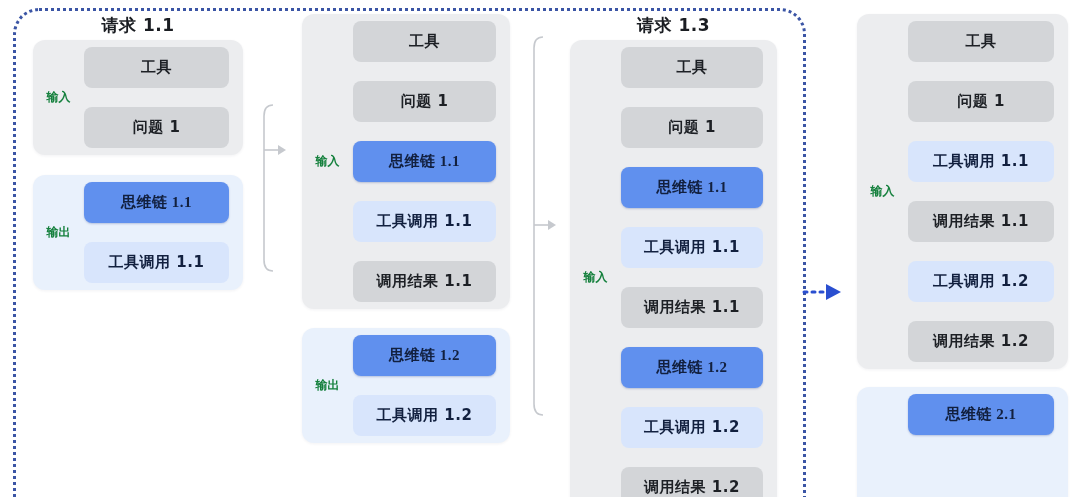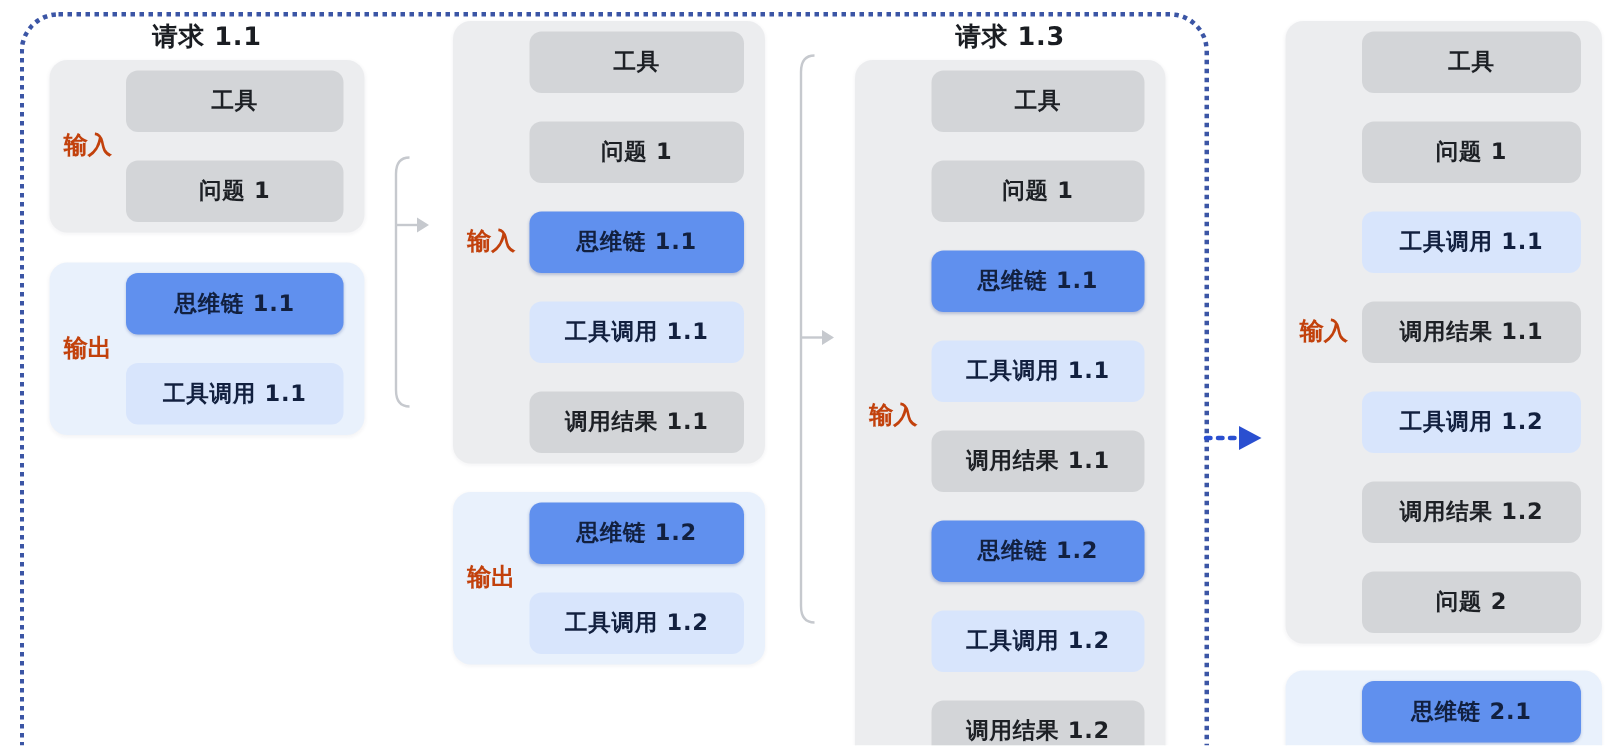--- a/index.html
+++ b/index.html
@@ -32,33 +32,33 @@
   }
   .panel{
     display:flex;border-radius:12px;
     box-shadow:0 1px 3px rgba(30,40,70,.06);
   }
   .panel-input{background:var(--panel-input);}
   .panel-output{background:var(--panel-output);}
   .panel-clipped{height:180px;}
   .gutter{
     width:51px;display:flex;align-items:center;justify-content:center;
-    font-size:16px;font-weight:700;color:#c2410c;flex:none;
+    font-size:12px;font-weight:700;color:#15803d;flex:none;
   }
   .boxes{
     flex:1;display:flex;flex-direction:column;gap:19px;
     padding:7px 14px 7px 0;
   }
   .box{
     height:41px;border-radius:8px;flex:none;
     display:flex;align-items:center;justify-content:center;
     font-size:15px;font-weight:700;letter-spacing:.5px;
   }
   .box-gray{background:var(--gray-box);color:var(--dark-text);}
-  .box-blue{background:var(--chain-blue);color:var(--navy-text);box-shadow:0 1px 2px rgba(30,60,140,.25);}
+  .box-blue{background:var(--chain-blue);color:var(--navy-text);box-shadow:0 1px 2px rgba(30,60,140,.25);font-family:Liberation Serif, serif;}
   .box-lightblue{background:var(--light-blue);color:var(--navy-text);}
   .brace{position:absolute;pointer-events:none;}
   .flow-arrow{position:absolute;pointer-events:none;}
 </style>
 </head>
 <body>
 
 <div id="stage">
 
   <div class="dashed-group"></div>
@@ -137,21 +137,20 @@
           <div class="gutter">
             <span>输入</span>
           </div>
           <div class="boxes">
             <div class="box box-gray">工具</div>
             <div class="box box-gray">问题 1</div>
             <div class="box box-lightblue">工具调用 1.1</div>
             <div class="box box-gray">调用结果 1.1</div>
             <div class="box box-lightblue">工具调用 1.2</div>
             <div class="box box-gray">调用结果 1.2</div>
-            <div class="box box-gray">问题 2</div>
           </div>
         </div>
         <div class="panel panel-output panel-clipped" style="margin-top: 18px;">
           <div class="gutter"></div>
           <div class="boxes">
             <div class="box box-blue">思维链 2.1</div>
           </div>
         </div>
       </div>
     </div>

